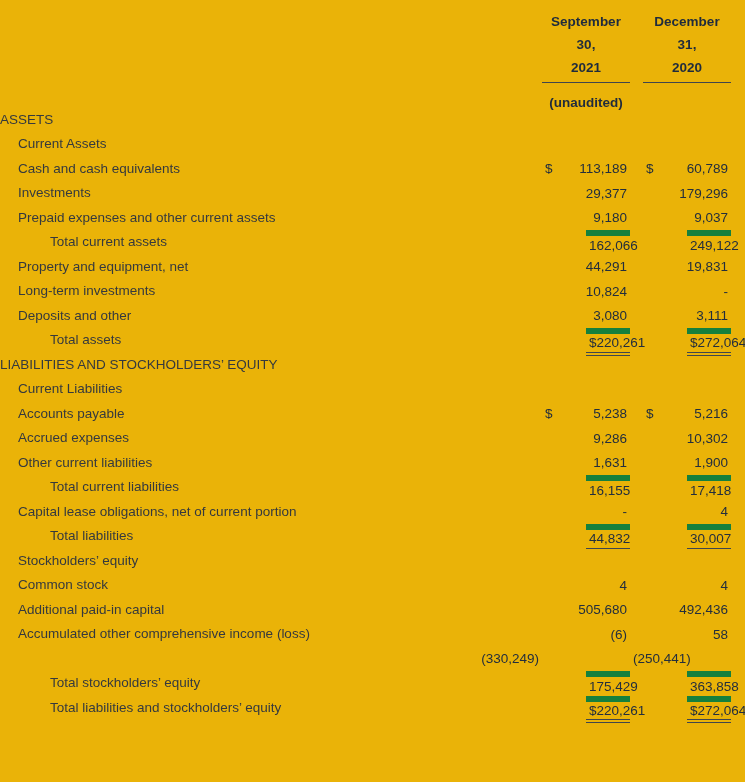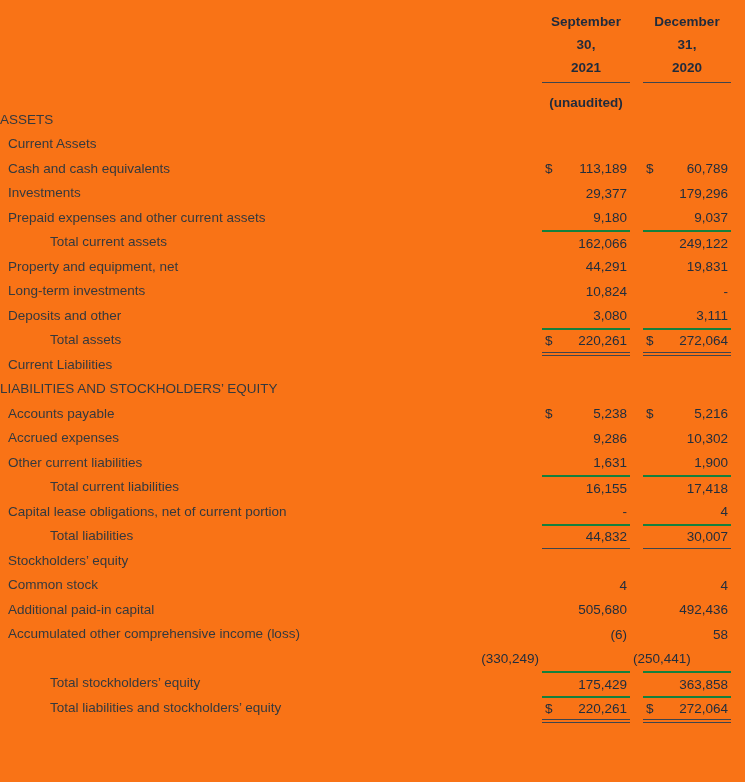--- a/index.html
+++ b/index.html
@@ -8,21 +8,21 @@
     background: #ffffff;
   }
   .sheet {
     width: 745px;
     height: 782px;
     box-sizing: border-box;
     padding-top: 10px;
     font-family: "Liberation Sans", sans-serif;
     font-size: 13.5px;
     color: #35393e;
-    background: #f97316;
+    background: #eab308;
     overflow: hidden;
   }
   .grid-row {
     display: grid;
     grid-template-columns: 542px 88px 13px 88px 14px;
     height: 24.5px;
     align-items: center;
   }
   
   .header-row { height: auto; align-items: end; }
@@ -36,21 +36,21 @@
   }
   .hnote {
     font-weight: bold;
     color: #1f2b3d;
     text-align: center;
     line-height: 24px;
     margin-top: 8px;
   }
   
   .row-label {
-    padding-left: 8px;
+    padding-left: 18px;
     line-height: 24.5px;
     white-space: nowrap;
   }
   .row-label.indent { padding-left: 50px; }
   .section-label {
     grid-column: 1;
     text-align: left;
     line-height: 24.5px;
     white-space: nowrap;
   }
@@ -58,21 +58,21 @@
     position: relative;
     height: 24.5px;
     display: flex;
     justify-content: space-between;
     align-items: center;
     box-sizing: border-box;
     padding: 0 3px 0 3px;
     color: #232e3d;
   }
   .vcell .val { margin-left: auto; }
-  .vcell.bt { border-top: 2px solid #15803d; }
+  .vcell.bt { border-top: 6px solid #15803d; margin-left: 44px; }
   .vcell.bs { border-bottom: 1px solid #3f454d; }
   .vcell.bd { border-bottom: 1px solid #3f454d; }
   .vcell.bd::after {
     content: "";
     position: absolute;
     left: 0; right: 0;
     bottom: -4px;
     border-bottom: 1px solid #3f454d;
   }
 </style>
@@ -210,24 +210,24 @@
           <div class="val">220,261</div>
         </div>
         <div></div>
         <div class="vcell bt bd">
           <div class="cur">$</div>
           <div class="val">272,064</div>
         </div>
         <div></div>
       </div>
       <div class="grid-row">
+        <div class="section-label">LIABILITIES AND STOCKHOLDERS’ EQUITY</div>
+      </div>
+      <div class="grid-row">
         <div class="row-label">Current Liabilities</div>
-      </div>
-      <div class="grid-row">
-        <div class="section-label">LIABILITIES AND STOCKHOLDERS’ EQUITY</div>
       </div>
       <div class="grid-row">
         <div class="row-label">Accounts payable</div>
         <div class="vcell">
           <div class="cur">$</div>
           <div class="val">5,238</div>
         </div>
         <div></div>
         <div class="vcell">
           <div class="cur">$</div>

